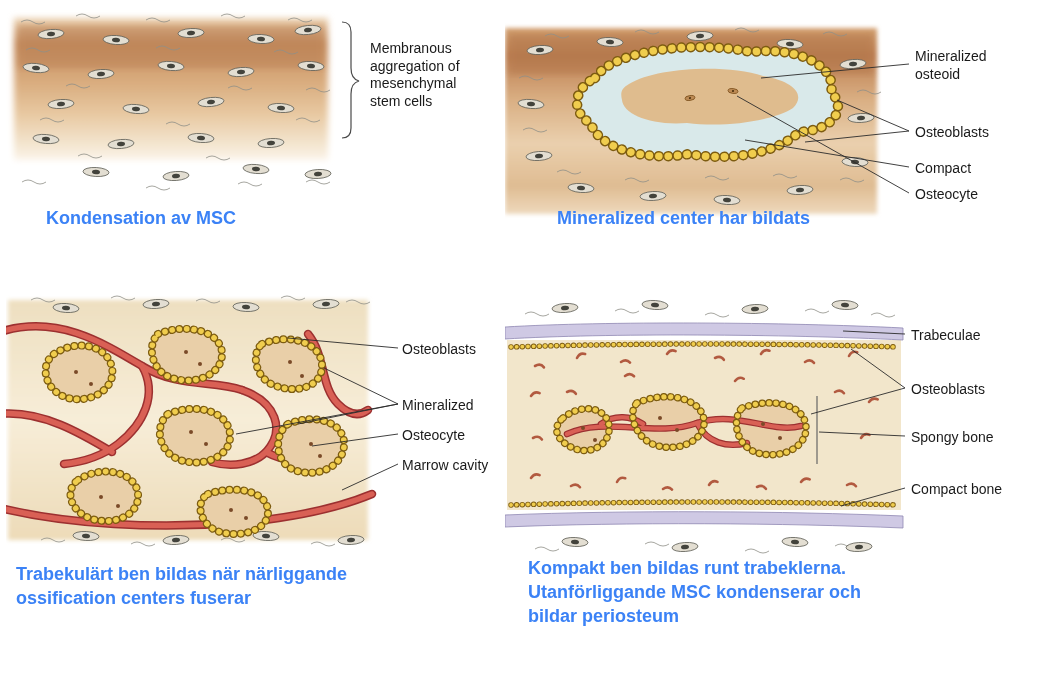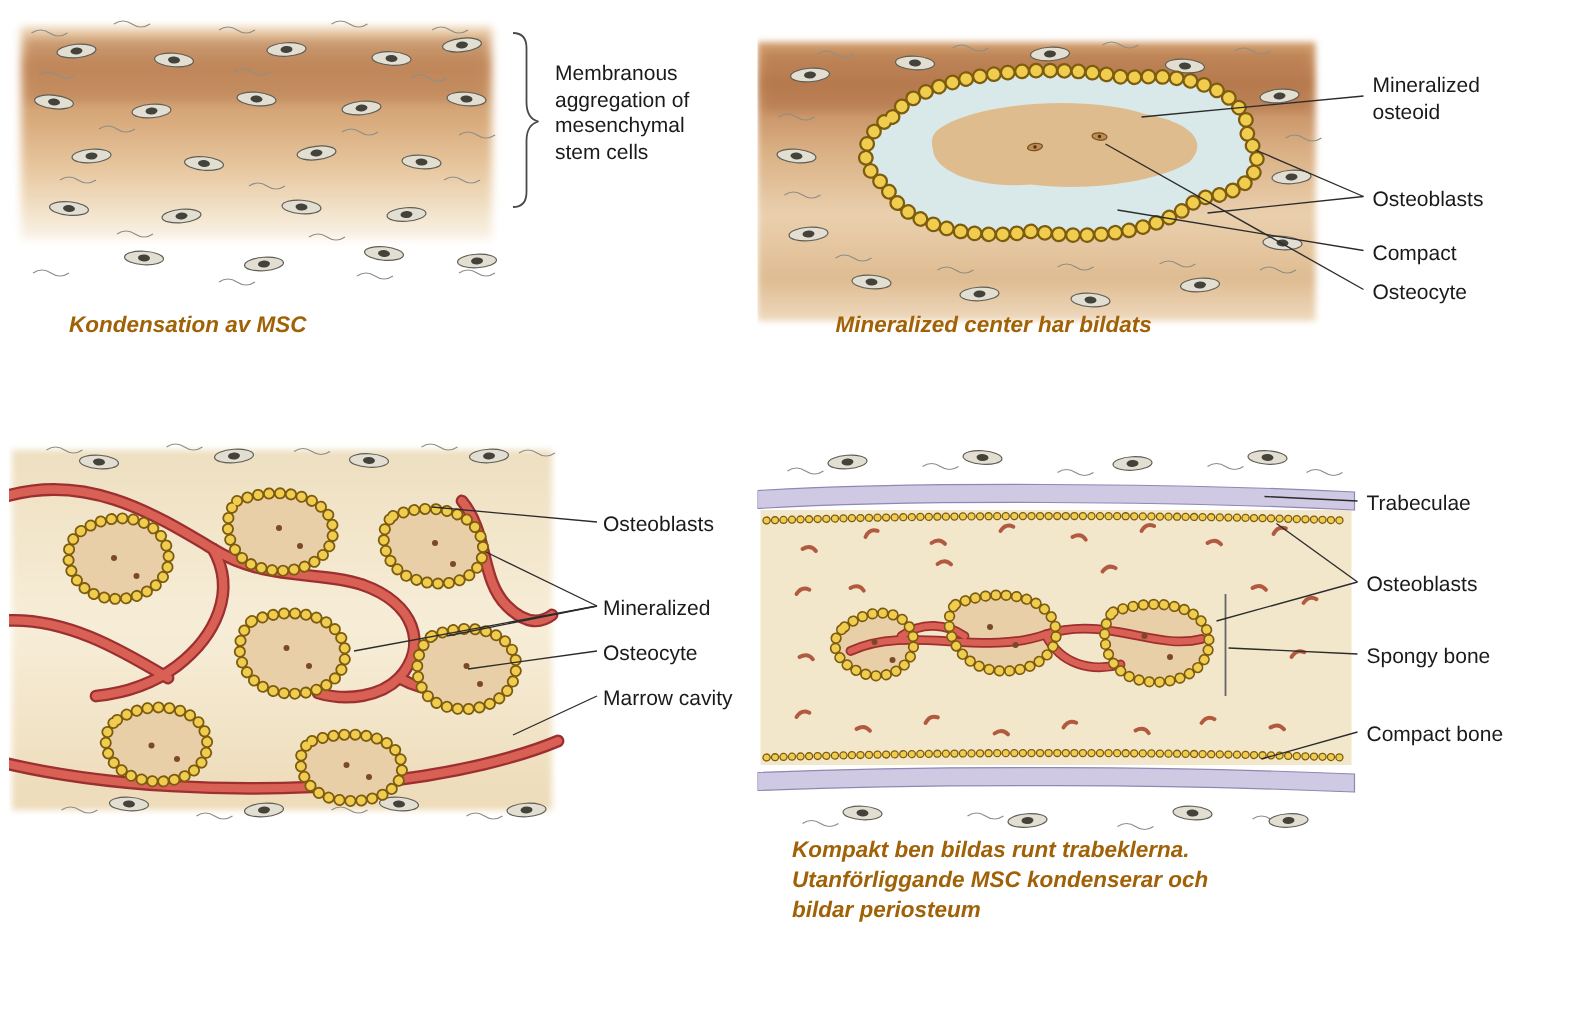--- a/index.html
+++ b/index.html
@@ -2,21 +2,21 @@
 <html><head>
 <meta charset="utf-8">
 <style>
   *{margin:0;padding:0;box-sizing:border-box}
   html,body{background:#fff}
   body{width:1062px;height:676px;font-family:"Liberation Sans",sans-serif;position:relative;overflow:hidden}
   #page{position:relative;width:1062px;height:676px;background:#fff}
   .panel{position:absolute}
   .panel svg{position:absolute;left:0;top:0;display:block}
   .fig-label{position:absolute;font-size:14px;line-height:1.25;color:#1a1a1a}
-  .caption{position:absolute;font-size:15px;font-weight:bold;font-style:italic;color:#a16207;line-height:1.33;white-space:pre-line}
+  .caption{position:absolute;font-size:18px;font-weight:bold;color:#3b82f6;line-height:1.33;white-space:pre-line}
   .blobF{fill:#e9cfa8;stroke:none}
   .ringO{fill:none;stroke:#7d5c10;stroke-linecap:round}
   .ringI{fill:none;stroke:#f0cd4e;stroke-linecap:round}
   .vO{fill:none;stroke:#9c3030;stroke-linecap:round}
   .vI{fill:none;stroke:#d96055;stroke-linecap:round}
   .lead{stroke:#2b2b2b;stroke-width:0.9;fill:none}
   .ocyte{fill:#7a4a28}
 </style>
 </head>
 <body>
@@ -301,20 +301,22 @@
           <path d="M392 112 L230 142"></path>
         <path d="M392 142 L306 154"></path>
         <path d="M392 172 L336 198"></path>
       </g>
     </svg>
     <div class="fig-label" style="left:396px;top:49px;width:100px">Osteoblasts</div>
     <div class="fig-label" style="left:396px;top:105px;width:100px">Mineralized</div>
     <div class="fig-label" style="left:396px;top:135px;width:100px">Osteocyte</div>
     <div class="fig-label" style="left:396px;top:165px;width:100px">Marrow cavity</div>
   </div>
+  <div class="caption" style="left:16px;top:563px;width:440px">Trabekulärt ben bildas när närliggande
+ossification centers fuserar</div>
 
   <div class="panel" style="left:505px;top:296px;width:554px;height:264px">
     <svg width="554" height="264" viewBox="0 0 554 264">
       <rect x="2" y="44" width="394" height="170" fill="#f2e6cb"></rect>
       <g>
         <use href="#fib" x="20" y="18"></use>
           <use href="#fib" x="110" y="15"></use>
           <use href="#fib" x="200" y="19"></use>
           <use href="#fib" x="300" y="15"></use>
           <use href="#fib" x="366" y="19"></use>

